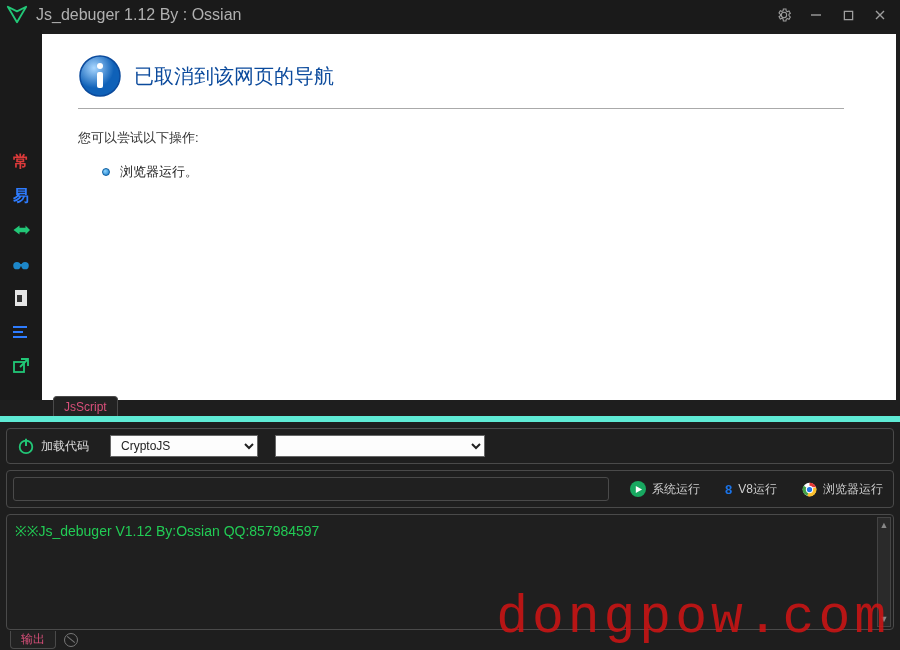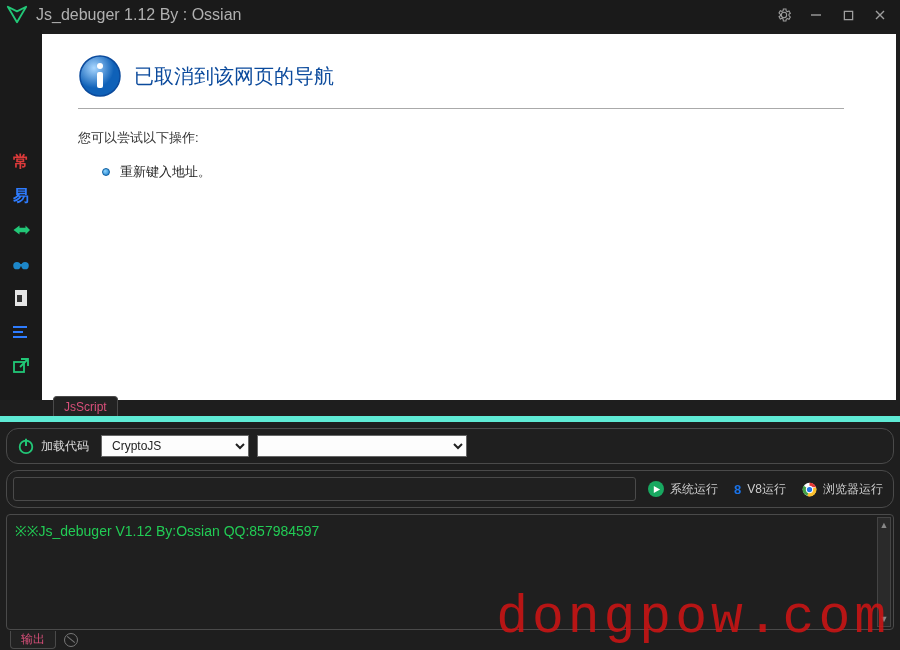--- a/index.html
+++ b/index.html
@@ -46,22 +46,22 @@
 .tab-row { height: 22px; display: flex; align-items: flex-end; padding-left: 53px; border-bottom: 6px solid #5eead4; }
 .tab {
   height: 20px; padding: 0 10px; display: flex; align-items: center;
   border: 1px solid #4a4a4a; border-bottom: none;
   border-top-left-radius: 4px; border-top-right-radius: 4px;
   color: #d94f7a; font-size: 12px; background: #222;
 }
 
 .panel {
   margin: 6px 6px 0 6px;
-  border: 1px solid #4a4a4a; border-radius: 12px;
-  padding: 6px; display: flex; align-items: center; gap: 8px;
+  border: 1px solid #4a4a4a; border-radius: 4px;
+  padding: 6px; display: flex; align-items: center; gap: 17px;
   background: #1f1f1f;
 }
 .load-btn { display: flex; align-items: center; gap: 6px; color: #33cc66; cursor: pointer; padding: 2px 4px; }
 .load-btn span.txt { color: #dddddd; }
 .select {
   height: 22px; background: #fdfdfd; color: #222;
   border: 1px solid #666; padding: 0 6px; font-size: 12px;
 }
 .select.small { width: 148px; }
 .select.large { width: 210px; }
@@ -190,21 +190,21 @@
           <circle cx="22" cy="22" r="20" fill="url(#g1)" stroke="#0b4a9c" stroke-width="1.5"></circle>
           <circle cx="22" cy="12" r="3" fill="#fff"></circle>
           <rect x="19" y="18" width="6" height="16" rx="2" fill="#fff"></rect>
         </svg>
         <div class="page-title">已取消到该网页的导航</div>
       </div>
       <hr class="page-hr">
       <div class="page-sub">您可以尝试以下操作:</div>
       <div class="bullet-row">
         <div class="bullet-dot"></div>
-        <span>重新键入地址。</span>
+        <span>浏览器运行。</span>
       </div>
     </div>
   </div>
 </div>
 
 <div class="tab-row">
   <div class="tab">JsScript</div>
 </div>
 
 <div class="panel">

